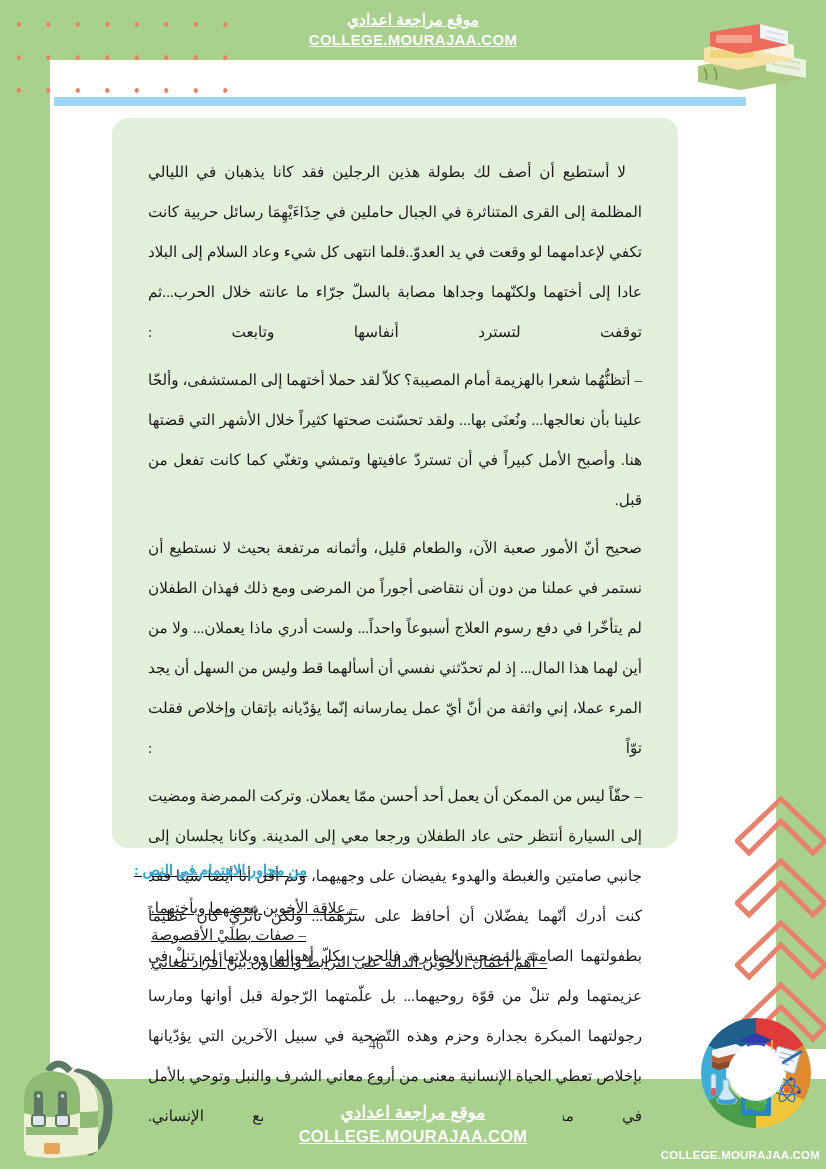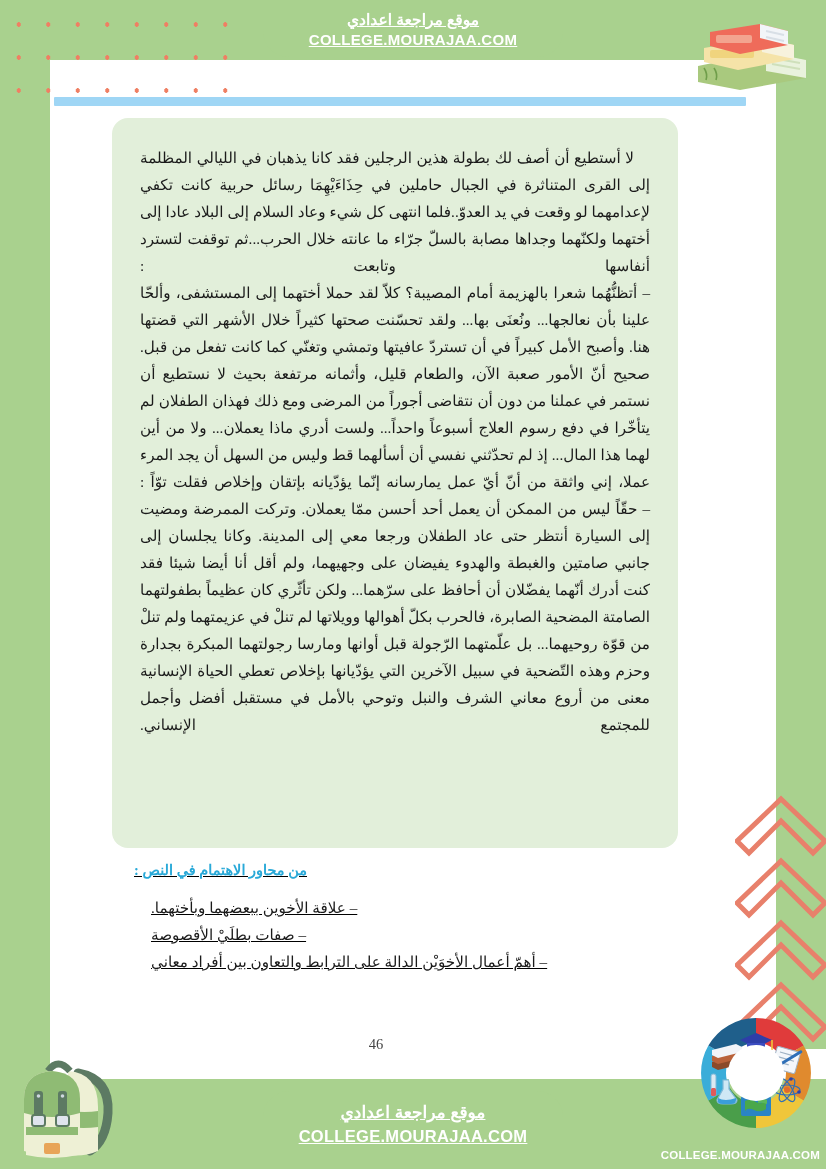--- a/index.html
+++ b/index.html
@@ -126,25 +126,25 @@
     left: 112px; top: 118px;
     width: 566px; height: 730px;
     background: #e2efda;
     border-radius: 16px;
     box-sizing: border-box;
     padding: 26px 28px 20px 28px;
     direction: rtl;
     z-index: 5;
   }
   .text-card p {
-    margin: 0;
+    margin: 8px;
     color: #1a1a1a;
     font-family: "Liberation Serif", serif;
     font-size: 15.2px;
-    line-height: 27px;
+    line-height: 40px;
     text-align: justify;
     text-align-last: justify;
     letter-spacing: 0px;
   }
   .text-card p.lead {
     text-indent: 16px;
   }
   .text-card p.dash {
     text-align: justify;
     text-align-last: justify;

